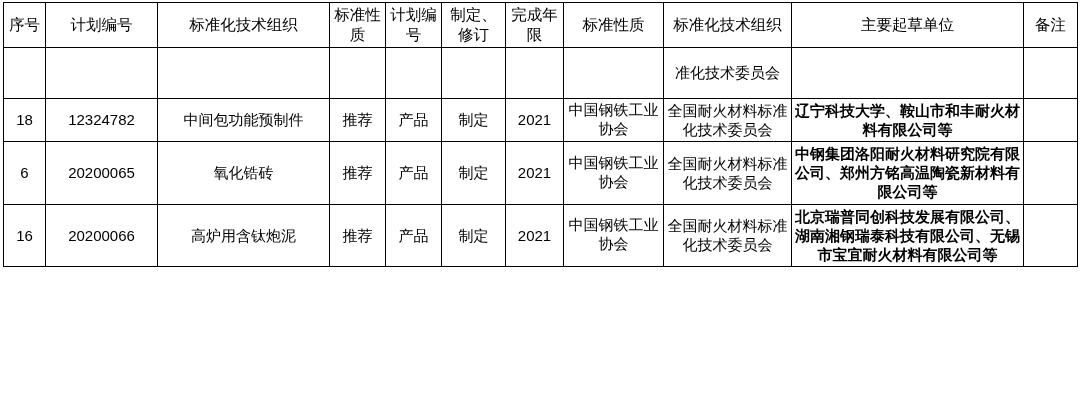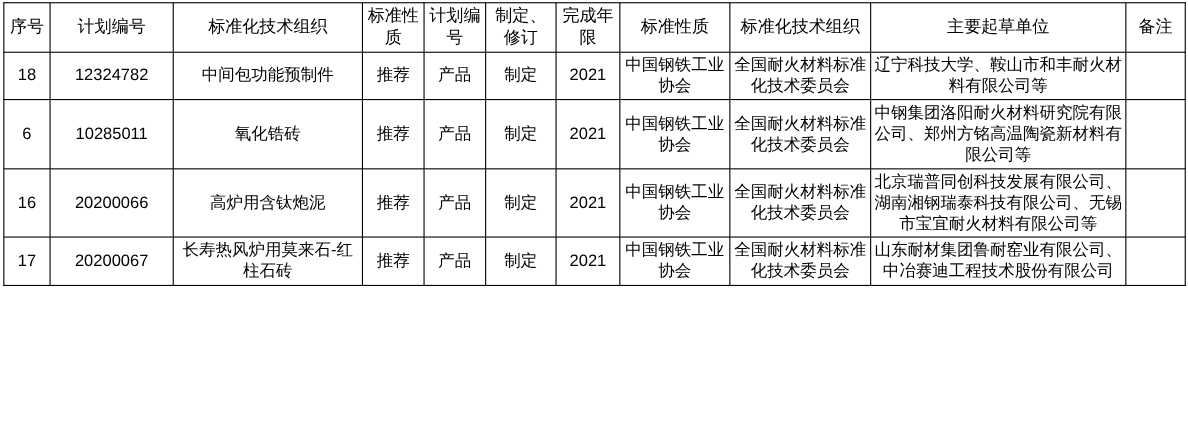--- a/index.html
+++ b/index.html
@@ -48,22 +48,22 @@
   col.c-class    { width: 56px; }
   col.c-revise   { width: 64px; }
   col.c-year     { width: 58px; }
   col.c-dept     { width: 100px; }
   col.c-tc       { width: 128px; }
   col.c-drafter  { width: 232px; }
   col.c-remark   { width: 54px; }
 
   td.col-name { text-align: center; }
   td.col-tc   { text-align: left; padding-left: 4px; }
-  td.col-drafter { text-align: left; padding-left: 4px; }
-  td.col-dept { text-align: center; }
+  td.col-drafter { text-align: left; padding-left: 4px; font-weight: bold; }
+  td.col-dept { text-align: center; font-family: Liberation Serif, serif; }
 
   .row-cont td { height: 46px; }
 </style>
 </head>
 <body>
 
 <div class="sheet">
   <table class="std-table">
     <colgroup>
       <col class="c-seq">
@@ -87,38 +87,51 @@
         <th>计划编号</th>
         <th>制定、修订</th>
         <th>完成年限</th>
         <th>标准性质</th>
         <th>标准化技术组织</th>
         <th>主要起草单位</th>
         <th>备注</th>
       </tr>
     </thead>
     <tbody>
+      <tr class="row-cont">
+        <td></td>
+        <td></td>
+        <td class="col-name"></td>
+        <td></td>
+        <td></td>
+        <td></td>
+        <td></td>
+        <td class="col-dept"></td>
+        <td class="col-tc">准化技术委员会</td>
+        <td class="col-drafter"></td>
+        <td></td>
+      </tr>
 
       <tr>
         <td>18</td>
         <td>12324782</td>
         <td class="col-name">中间包功能预制件</td>
         <td>推荐</td>
         <td>产品</td>
         <td>制定</td>
         <td>2021</td>
         <td class="col-dept">中国钢铁工业协会</td>
         <td class="col-tc">全国耐火材料标准化技术委员会</td>
         <td class="col-drafter">辽宁科技大学、鞍山市和丰耐火材料有限公司等</td>
         <td></td>
       </tr>
 
       <tr>
         <td>6</td>
-        <td>10285011</td>
+        <td>20200065</td>
         <td class="col-name">氧化锆砖</td>
         <td>推荐</td>
         <td>产品</td>
         <td>制定</td>
         <td>2021</td>
         <td class="col-dept">中国钢铁工业协会</td>
         <td class="col-tc">全国耐火材料标准化技术委员会</td>
         <td class="col-drafter">中钢集团洛阳耐火材料研究院有限公司、郑州方铭高温陶瓷新材料有限公司等</td>
         <td></td>
       </tr>
@@ -130,28 +143,15 @@
         <td>推荐</td>
         <td>产品</td>
         <td>制定</td>
         <td>2021</td>
         <td class="col-dept">中国钢铁工业协会</td>
         <td class="col-tc">全国耐火材料标准化技术委员会</td>
         <td class="col-drafter">北京瑞普同创科技发展有限公司、湖南湘钢瑞泰科技有限公司、无锡市宝宜耐火材料有限公司等</td>
         <td></td>
       </tr>
 
-      <tr>
-        <td>17</td>
-        <td>20200067</td>
-        <td class="col-name">长寿热风炉用莫来石-红柱石砖</td>
-        <td>推荐</td>
-        <td>产品</td>
-        <td>制定</td>
-        <td>2021</td>
-        <td class="col-dept">中国钢铁工业协会</td>
-        <td class="col-tc">全国耐火材料标准化技术委员会</td>
-        <td class="col-drafter">山东耐材集团鲁耐窑业有限公司、中冶赛迪工程技术股份有限公司</td>
-        <td></td>
-      </tr>
     </tbody>
   </table>
 </div>
 
 </body></html>

